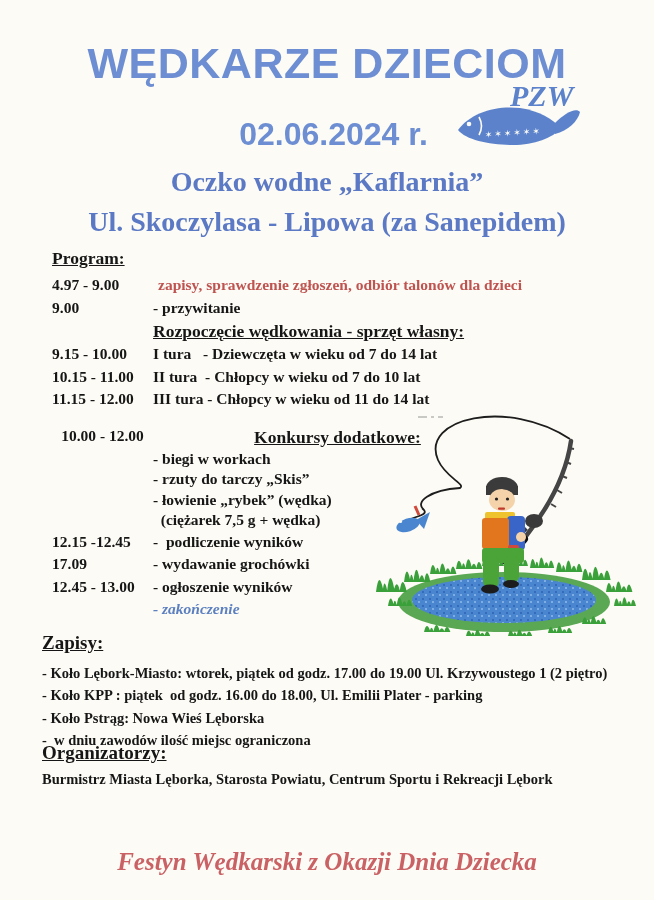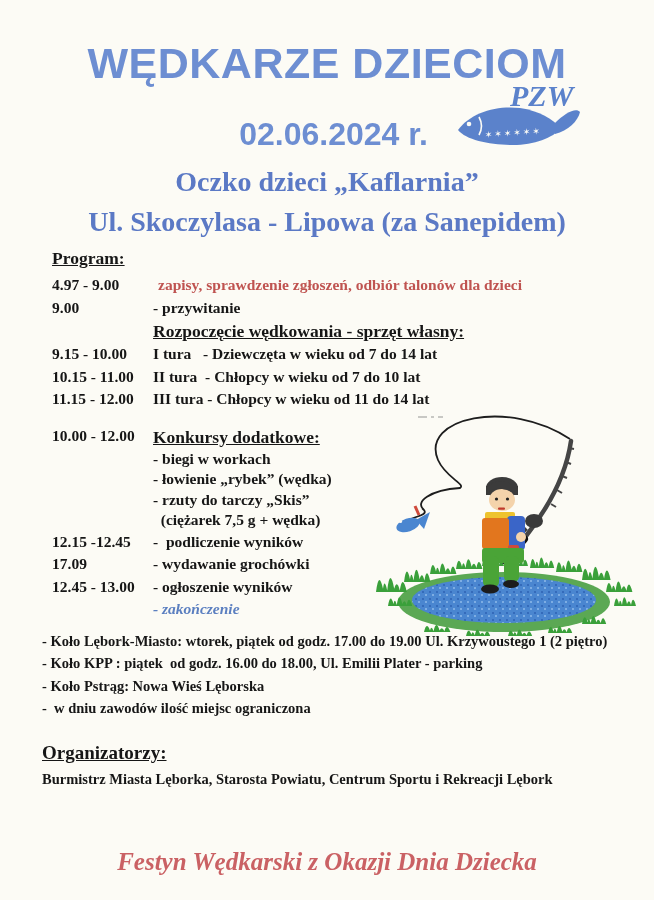--- a/index.html
+++ b/index.html
@@ -40,21 +40,21 @@
     font-size:17.5px; font-weight:bold; line-height:24px;
     text-decoration:underline; margin-bottom:4px;
   }
   .prow {
     display:grid; grid-template-columns:101px 1fr;
     font-size:15.5px; font-weight:bold; line-height:22.5px;
     white-space:pre-wrap;
   }
   .prow .ptime { white-space:pre-wrap; }
   .prow.sub { line-height:20.5px; }
-  .prow.gap-top { margin-top:14px; }
+  .prow.gap-top { margin-top:14px;text-align:center; }
   .prow .ptext.red { color:#bf5350;text-align:right; }
   .prow .ptext.inline-heading {
     font-size:17.5px; text-decoration:underline; line-height:24px;
   }
   .prow .ptext.blue-italic { color:#5b7fc0; font-style:italic; }
   .illustration { position:absolute; left:358px; top:408px; width:285px; height:232px; }
   .zapisy { position:absolute; top:630px; left:42px; width:592px; }
   .section-heading {
     font-size:19px; font-weight:bold; line-height:26px;
     text-decoration:underline; margin-bottom:6px;
@@ -79,21 +79,21 @@
 <svg class="logo" viewBox="0 0 132 82">
   <text x="58" y="28" font-family="Liberation Serif, serif" font-style="italic" font-weight="bold" font-size="30" fill="#5b82cb">PZW</text>
   <path d="M6,52 C18,35 44,27 68,30 C88,33 100,41 109,50 C101,60 82,67 61,67 C38,67 14,62 6,52 Z" fill="#5b82cb"></path>
   <path d="M103,45 C113,35 124,29 128,34 C126,43 116,53 103,56 Z" fill="#5b82cb"></path>
   <circle cx="17" cy="46" r="2.3" fill="#fcfbf5"></circle>
   <path d="M27,39 q5,9 0,18" stroke="#fcfbf5" stroke-width="1.6" fill="none"></path>
   <text x="33" y="60" font-size="9" fill="#fcfbf5" letter-spacing="2" transform="rotate(-4 33 60)">✶✶✶✶✶✶</text>
 </svg>
 
 <div class="date">02.06.2024 r.</div>
-<div class="venue1">Oczko dzieci „Kaflarnia”</div>
+<div class="venue1">Oczko wodne „Kaflarnia”</div>
 <div class="venue2">Ul. Skoczylasa - Lipowa (za Sanepidem)</div>
 
 <div class="program">
   <div class="program-heading">Program:</div>
 
   <div class="prow">
     <span class="ptime">4.97 - 9.00</span>
     <span class="ptext red">zapisy, sprawdzenie zgłoszeń, odbiór talonów dla dzieci</span>
   </div>
   <div class="prow">
@@ -119,25 +119,25 @@
   <div class="prow gap-top">
     <span class="ptime">10.00 - 12.00</span>
     <span class="ptext inline-heading">Konkursy dodatkowe:</span>
   </div>
   <div class="prow sub">
     <span class="ptime"></span>
     <span class="ptext">- biegi w workach</span>
   </div>
   <div class="prow sub">
     <span class="ptime"></span>
+    <span class="ptext">- rzuty do tarczy „Skis”</span>
+  </div>
+  <div class="prow sub">
+    <span class="ptime"></span>
     <span class="ptext">- łowienie „rybek” (wędka)</span>
-  </div>
-  <div class="prow sub">
-    <span class="ptime"></span>
-    <span class="ptext">- rzuty do tarczy „Skis”</span>
   </div>
   <div class="prow sub">
     <span class="ptime"></span>
     <span class="ptext">  (ciężarek 7,5 g + wędka)</span>
   </div>
   <div class="prow">
     <span class="ptime">12.15 -12.45</span>
     <span class="ptext">-  podliczenie wyników</span>
   </div>
   <div class="prow">
@@ -228,20 +228,21 @@
     <circle cx="163" cy="129" r="5" fill="#f4d3ab"></circle>
     <rect x="124" y="140" width="42" height="15" rx="3" fill="#4aa437"></rect>
     <rect x="125" y="148" width="16" height="31" rx="5" fill="#4aa437"></rect>
     <rect x="146" y="148" width="15" height="26" rx="5" fill="#4aa437"></rect>
     <ellipse cx="132" cy="181" rx="9" ry="4.5" fill="#1c1c1c"></ellipse>
     <ellipse cx="153" cy="176" rx="8" ry="4" fill="#1c1c1c"></ellipse>
   </g>
 </svg>
 
 <div class="zapisy">
+  <div class="section-heading">Zapisy:</div>
   <div class="zapisy-item">- Koło Lębork-Miasto: wtorek, piątek od godz. 17.00 do 19.00 Ul. Krzywoustego 1 (2 piętro)</div>
   <div class="zapisy-item">- Koło KPP : piątek  od godz. 16.00 do 18.00, Ul. Emilii Plater - parking</div>
   <div class="zapisy-item">- Koło Pstrąg: Nowa Wieś Lęborska</div>
   <div class="zapisy-item">-  w dniu zawodów ilość miejsc ograniczona</div>
 </div>
 
 <div class="org">
   <div class="section-heading">Organizatorzy:</div>
   <div class="org-line">Burmistrz Miasta Lęborka, Starosta Powiatu, Centrum Sportu i Rekreacji Lębork</div>
 </div>

